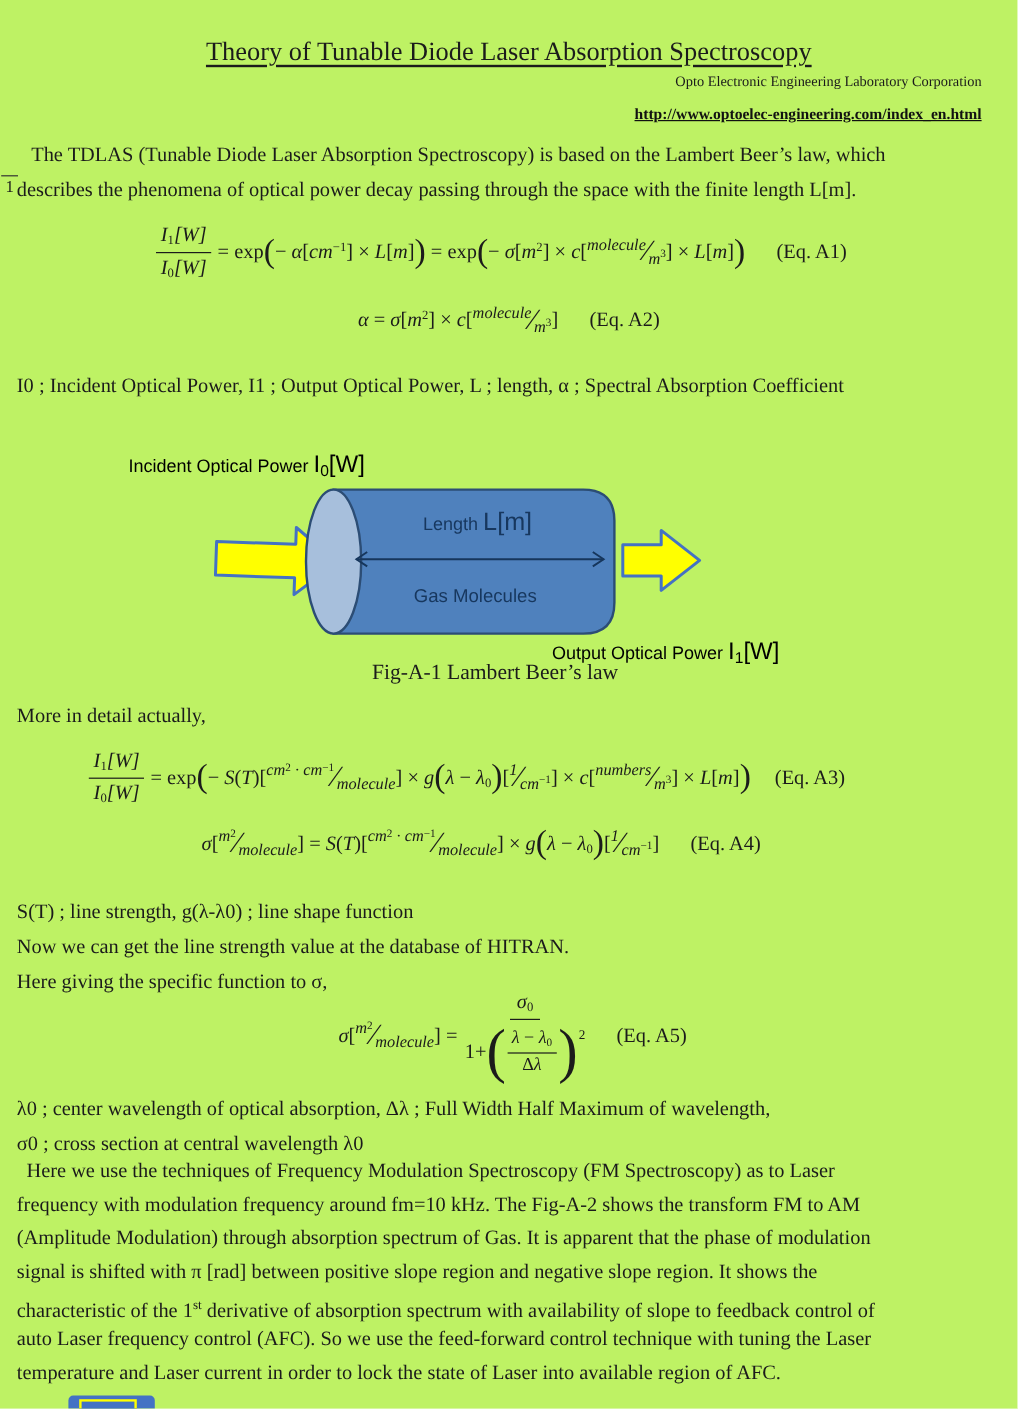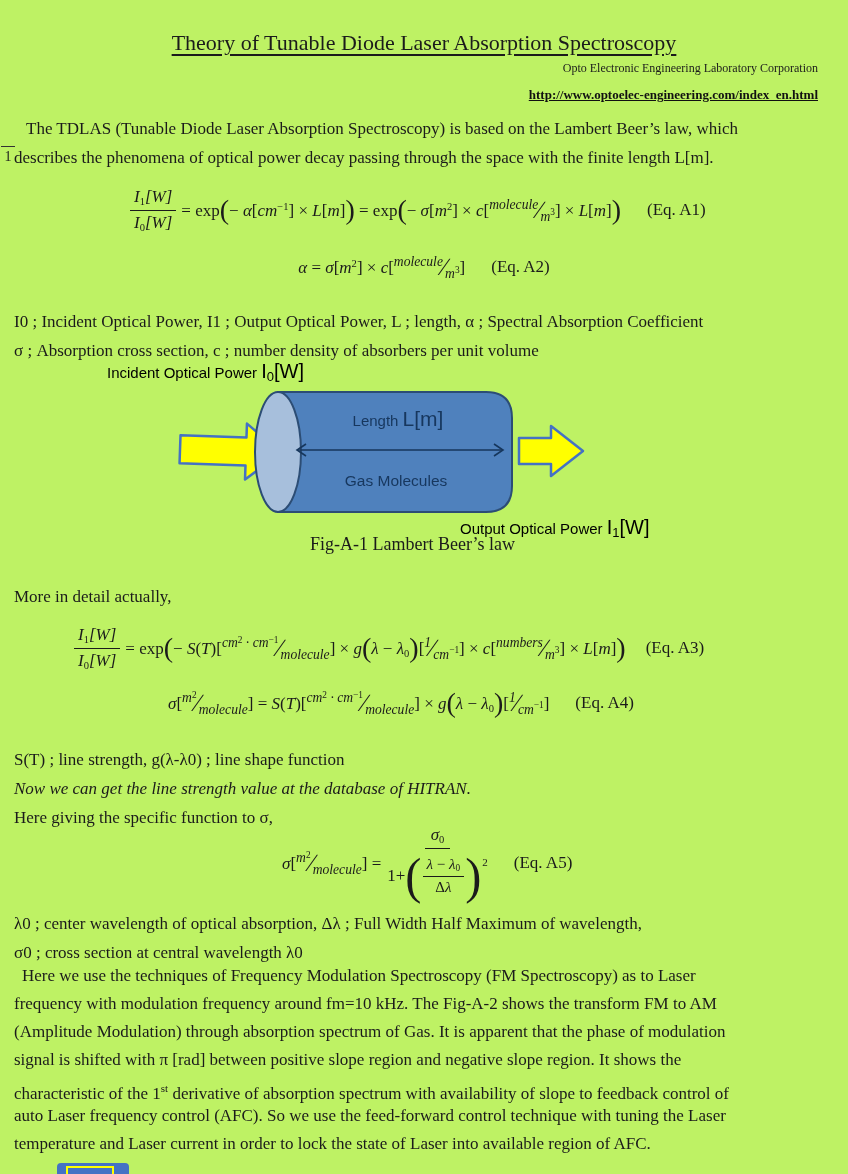--- a/index.html
+++ b/index.html
@@ -29,21 +29,21 @@
   .tk-dnsup{font-size:55%;vertical-align:0.05em;}
   .tk-sl{font-size:145%;font-style:italic;vertical-align:-0.08em;margin:0 -1px;}
   .tk-big{font-size:165%;font-weight:300;vertical-align:-0.11em;}
   .bigfrac{display:inline-flex;flex-direction:column;align-items:center;vertical-align:middle;margin-left:6px;}
   .bigfrac .bf-num{padding:0 6px 3px;border-bottom:1.3px solid #1b1b1b;}
   .bigfrac .bf-den{display:inline-flex;align-items:center;padding-top:3px;}
   .tallparen{font-size:285%;font-weight:300;line-height:1;transform:scaleY(1.05);}
   .innerfrac{font-size:15px;margin:0 1px;}
   .bf-sup{font-size:11px;vertical-align:top;position:relative;top:-14px;margin-left:1px;}
   
-  .figure{position:absolute;top:356px;left:0;width:691px;height:212px;}
+  .figure{position:absolute;top:372px;left:0;width:691px;height:212px;}
   .fig-label{position:absolute;font-family:"Liberation Sans",sans-serif;font-size:15px;color:#000;white-space:nowrap;}
   .fig-sym{font-size:20px;}
   .fig-sym sub{font-size:13px;vertical-align:-0.25em;}
   .caption{position:absolute;font-family:"Liberation Serif",serif;font-size:18px;color:#1b1b1b;white-space:nowrap;}
   .fig2-sliver{position:absolute;top:1163px;left:57px;width:72px;height:11px;background:#4472c4;
                border-radius:4px 4px 0 0;overflow:hidden;}
   .fig2-sliver .inner{position:absolute;left:9px;top:3px;width:44px;height:12px;background:#4472c4;border:2px solid #ffff00;}
 </style>
 </head>
 <body>
@@ -67,21 +67,20 @@
     <span class="eqbody"><span class="tk-n">= exp</span><span class="tk-big">(</span><span class="tk-n">− </span><span class="tk-i">α</span><span class="tk-n">[</span><span class="tk-i">cm</span><span class="tk-sup">−1</span><span class="tk-n">] × </span><span class="tk-i">L</span><span class="tk-n">[</span><span class="tk-i">m</span><span class="tk-n">]</span><span class="tk-big">)</span><span class="tk-n"> = exp</span><span class="tk-big">(</span><span class="tk-n">− </span><span class="tk-i">σ</span><span class="tk-n">[</span><span class="tk-i">m</span><span class="tk-sup">2</span><span class="tk-n">] × </span><span class="tk-i">c</span><span class="tk-n">[</span><span class="tk-up">molecule</span><span class="tk-sl">∕</span><span class="tk-dn">m</span><span class="tk-dnsup">3</span><span class="tk-n">] × </span><span class="tk-i">L</span><span class="tk-n">[</span><span class="tk-i">m</span><span class="tk-n">]</span><span class="tk-big">)</span></span>
     <span class="eqlabel">(Eq. A1)</span>
   </div>
 
   <div class="eqrow" style="top:250px;left:0;width:848px;justify-content:center;height:34px;">
     <span class="eqbody"><span class="tk-i">α</span><span class="tk-n"> = </span><span class="tk-i">σ</span><span class="tk-n">[</span><span class="tk-i">m</span><span class="tk-sup">2</span><span class="tk-n">] × </span><span class="tk-i">c</span><span class="tk-n">[</span><span class="tk-up">molecule</span><span class="tk-sl">∕</span><span class="tk-dn">m</span><span class="tk-dnsup">3</span><span class="tk-n">]</span></span>
     <span class="eqlabel">(Eq. A2)</span>
   </div>
 
   <div class="abs bodyline" style="top:311px;left:14px;">I0 ; Incident Optical Power, I1 ; Output Optical Power, L ; length, α ; Spectral Absorption Coefficient</div>
-  <div class="abs bodyline" style="top:340px;left:14px;">σ ; Absorption cross section, c ; number density of absorbers per unit volume</div>
 
   <div class="figure">
     <div class="fig-label" style="top:4px;left:107px;">
       <span>Incident Optical Power </span><span class="fig-sym"><span>I</span><sub>0</sub><span>[W]</span></span>
     </div>
 
     <svg width="848" height="205" style="position:absolute;top:0;left:0;" font-family="&quot;Liberation Sans&quot;, sans-serif">
 
       <polygon points="180,81 246,81 246,67 281,95 246,123 246,109 180,109" stroke-width="2.5" stroke-linejoin="round" transform="rotate(2 230 95)" fill="#ffff00" stroke="#4472c4"></polygon>
 
@@ -120,21 +119,21 @@
     <span class="eqbody"><span class="tk-n">= exp</span><span class="tk-big">(</span><span class="tk-n">− </span><span class="tk-i">S</span><span class="tk-n">(</span><span class="tk-i">T</span><span class="tk-n">)[</span><span class="tk-up">cm</span><span class="tk-upsup">2</span><span class="tk-up"> · </span><span class="tk-up">cm</span><span class="tk-upsup">−1</span><span class="tk-sl">∕</span><span class="tk-dn">molecule</span><span class="tk-n">] × </span><span class="tk-i">g</span><span class="tk-big">(</span><span class="tk-i">λ</span><span class="tk-n"> − </span><span class="tk-i">λ</span><span class="tk-sub">0</span><span class="tk-big">)</span><span class="tk-n">[</span><span class="tk-up">1</span><span class="tk-sl">∕</span><span class="tk-dn">cm</span><span class="tk-dnsup">−1</span><span class="tk-n">] × </span><span class="tk-i">c</span><span class="tk-n">[</span><span class="tk-up">numbers</span><span class="tk-sl">∕</span><span class="tk-dn">m</span><span class="tk-dnsup">3</span><span class="tk-n">] × </span><span class="tk-i">L</span><span class="tk-n">[</span><span class="tk-i">m</span><span class="tk-n">]</span><span class="tk-big">)</span></span>
     <span class="eqlabel" style="margin-left:20px;">(Eq. A3)</span>
   </div>
 
   <div class="eqrow" style="top:683px;left:168px;height:40px;">
     <span class="eqbody"><span class="tk-i">σ</span><span class="tk-n">[</span><span class="tk-up">m</span><span class="tk-upsup">2</span><span class="tk-sl">∕</span><span class="tk-dn">molecule</span><span class="tk-n">] = </span><span class="tk-i">S</span><span class="tk-n">(</span><span class="tk-i">T</span><span class="tk-n">)[</span><span class="tk-up">cm</span><span class="tk-upsup">2</span><span class="tk-up"> · </span><span class="tk-up">cm</span><span class="tk-upsup">−1</span><span class="tk-sl">∕</span><span class="tk-dn">molecule</span><span class="tk-n">] × </span><span class="tk-i">g</span><span class="tk-big">(</span><span class="tk-i">λ</span><span class="tk-n"> − </span><span class="tk-i">λ</span><span class="tk-sub">0</span><span class="tk-big">)</span><span class="tk-n">[</span><span class="tk-up">1</span><span class="tk-sl">∕</span><span class="tk-dn">cm</span><span class="tk-dnsup">−1</span><span class="tk-n">]</span></span>
     <span class="eqlabel">(Eq. A4)</span>
   </div>
 
   <div class="abs bodyline" style="top:749px;left:14px;">S(T) ; line strength, g(λ-λ0) ; line shape function</div>
-  <div class="abs bodyline" style="top:778px;left:14px;font-style:italic;">Now we can get the line strength value at the database of HITRAN.</div>
+  <div class="abs bodyline" style="top:778px;left:14px;">Now we can get the line strength value at the database of HITRAN.</div>
   <div class="abs bodyline" style="top:807px;left:14px;">Here giving the specific function to σ,</div>
 
   <div class="eqrow" style="top:822px;left:282px;height:82px;">
     <span class="eqbody"><span class="tk-i">σ</span><span class="tk-n">[</span><span class="tk-up">m</span><span class="tk-upsup">2</span><span class="tk-sl">∕</span><span class="tk-dn">molecule</span><span class="tk-n">] =</span></span>
     <span class="bigfrac">
       <span class="bf-num"><span class="tk-i">σ</span><span class="tk-sub">0</span></span>
       <span class="bf-den">
         <span>1+</span>
         <span class="tallparen">(</span>
         <span class="frac innerfrac">

